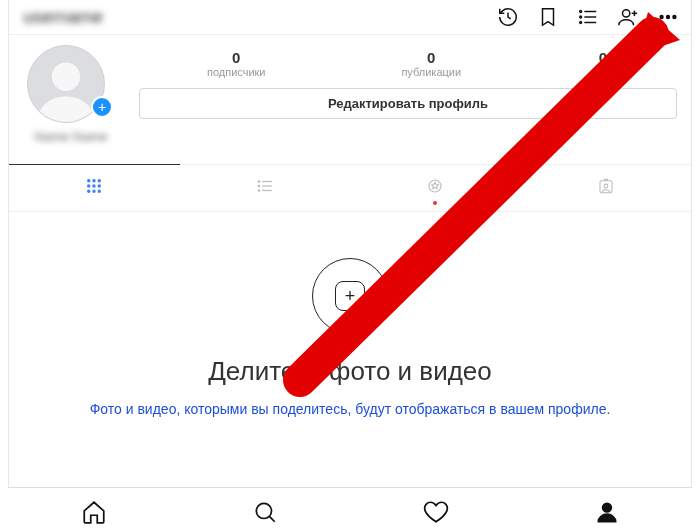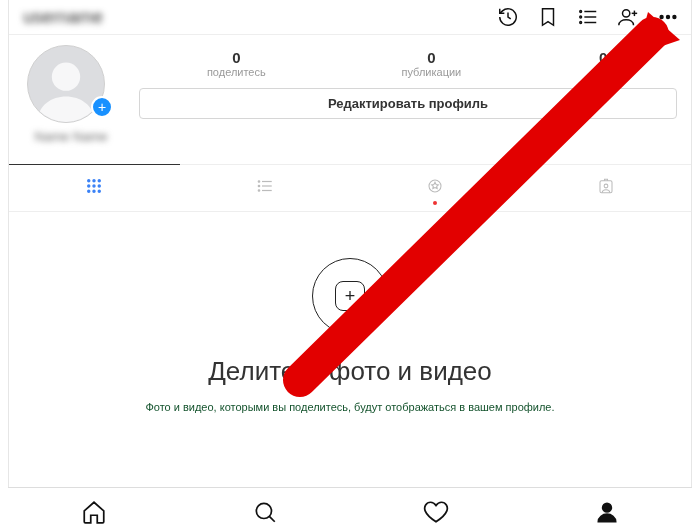--- a/index.html
+++ b/index.html
@@ -84,21 +84,21 @@
   .circ-plus {
     width:76px; height:76px; border-radius:50%;
     border:1.5px solid #222; margin:0 auto 22px auto;
     display:flex; align-items:center; justify-content:center;
   }
   .plus-inner {
     width:30px; height:30px; border:1.5px solid #222; border-radius:8px;
     display:flex; align-items:center; justify-content:center; font-size:18px;
   }
   .empty h2 { font-weight:300; font-size:26px; color:#333; margin-bottom:14px;}
-  .empty p { font-size:11px; color:#14532d;}
+  .empty p { font-size:14px; color:#1d4ed8;}
   
   .bottom-nav {
     position:absolute; bottom:0; left:8px; right:8px;
     border-top:1px solid #ddd; background:#fff;
     display:flex; justify-content:space-around; padding:10px 0 2px 0;
   }
   .bnav { width:28px; height:28px; display:flex; align-items:center; justify-content:center;}
   .bnav svg { width:26px; height:26px; stroke:#111; fill:none; stroke-width:1.6;}
   .bnav.active svg { fill:#111; }
   
@@ -163,21 +163,21 @@
             <path d="M2 24c0-6 5-9 10-9s10 3 10 9z"></path>
           </svg>
       </div>
       <div class="add-badge">+</div>
       <div class="display-name">Name Name</div>
     </div>
     <div class="stats-area">
       <div class="stats-row">
         <div class="stat">
           <div class="num">0</div>
-          <div class="label">поделитесь</div>
+          <div class="label">подписчики</div>
         </div>
         <div class="stat">
           <div class="num">0</div>
           <div class="label">публикации</div>
         </div>
         <div class="stat">
           <div class="num">0</div>
           <div class="label">по</div>
         </div>
       </div>

